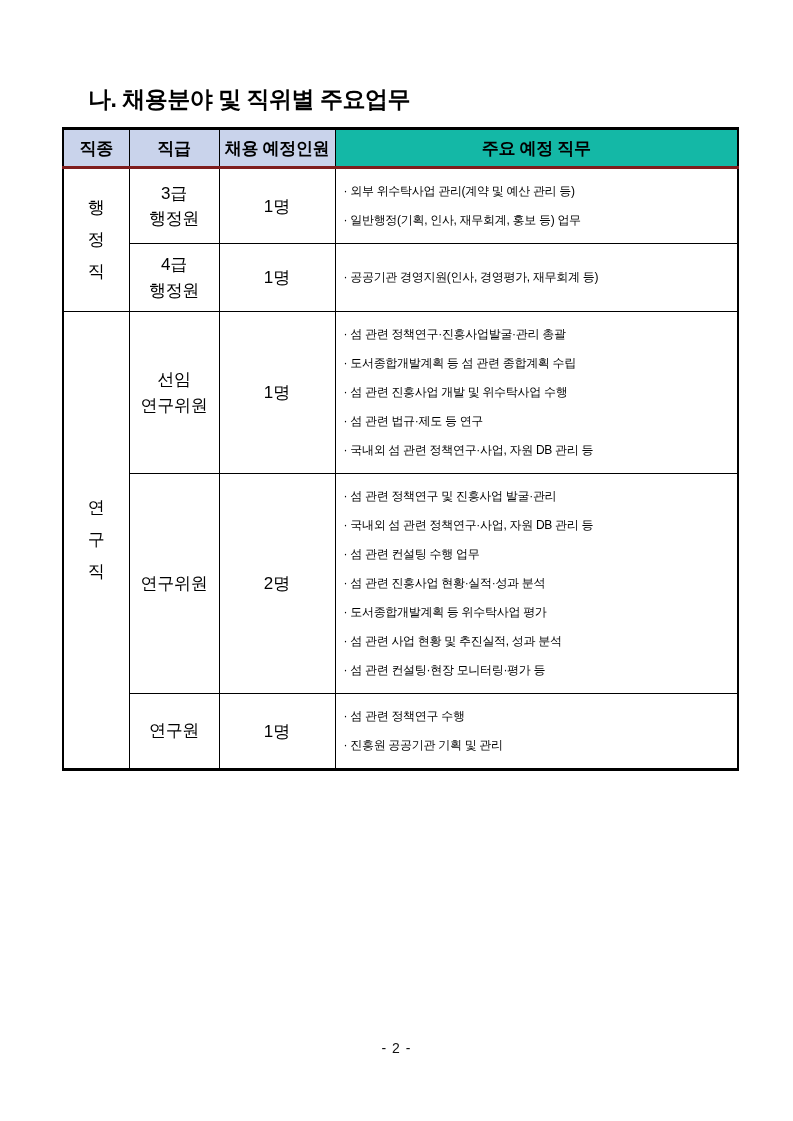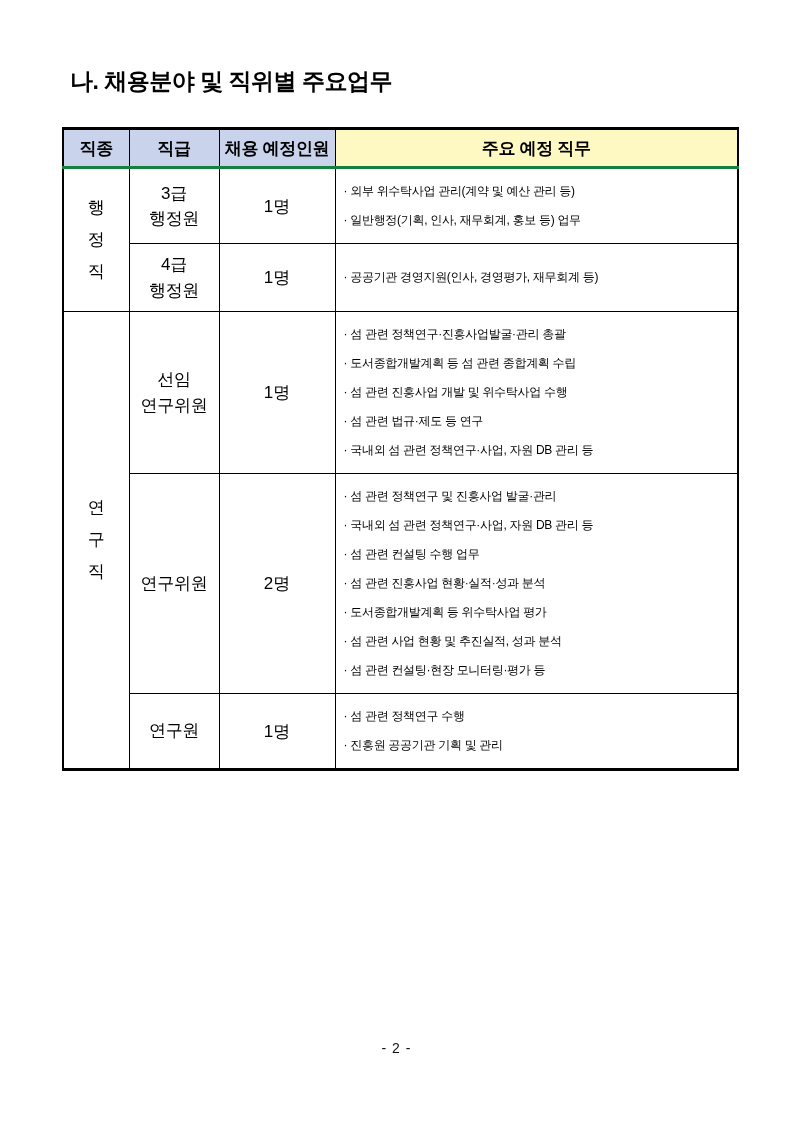--- a/index.html
+++ b/index.html
@@ -13,21 +13,21 @@
     height: 1121px;
     background: #ffffff;
     font-family: "Liberation Sans", sans-serif;
     color: #000000;
     overflow: hidden;
   }
   .title {
     position: absolute;
     left: 70px;
     top: 66px;
-    margin: 0;
+    margin: 18px;
     font-size: 23px;
     font-weight: 800;
     letter-spacing: -0.5px;
     color: #000000;
     white-space: nowrap;
   }
   table.jobs-table {
     position: absolute;
     left: 62px;
     top: 127px;
@@ -41,21 +41,21 @@
   .jobs-table col.c1 { width: 66px; }
   .jobs-table col.c2 { width: 90px; }
   .jobs-table col.c3 { width: 116px; }
   .jobs-table col.c4 { width: 403px; }
   .jobs-table th, .jobs-table td {
     border: 1.5px solid #000000;
     padding: 0;
     vertical-align: middle;
   }
   .jobs-table thead th {
-    border-bottom: 3px solid #15803d;
+    border-bottom: 3px solid #7f1d1d;
     font-size: 17px;
     font-weight: 700;
     text-align: center;
     letter-spacing: -0.3px;
     height: 36px;
   }
   tr.row-h1 { height: 66px; padding-left: 12px; }
   tr.row-h2 { height: 68px; padding-left: 12px; }
   tr.row-h3 { height: 145px; }
   tr.row-h4 { height: 207px; }
@@ -126,21 +126,21 @@
       <col class="c1">
         <col class="c2">
         <col class="c3">
         <col class="c4">
     </colgroup>
     <thead>
       <tr>
         <th style="background-color: rgb(201, 211, 235);">직종</th>
         <th style="background-color: rgb(201, 211, 235);">직급</th>
         <th style="background-color: rgb(201, 211, 235);">채용 예정인원</th>
-        <th style="background-color: #fef9c3;">주요 예정 직무</th>
+        <th style="background-color: #14b8a6;">주요 예정 직무</th>
       </tr>
     </thead>
     <tbody>
       <tr class="row-h1">
         <td class="cat" rowspan="2">
           <div class="vert">행정직</div>
         </td>
         <td class="rank">3급
 행정원</td>
         <td class="count">1명</td>

